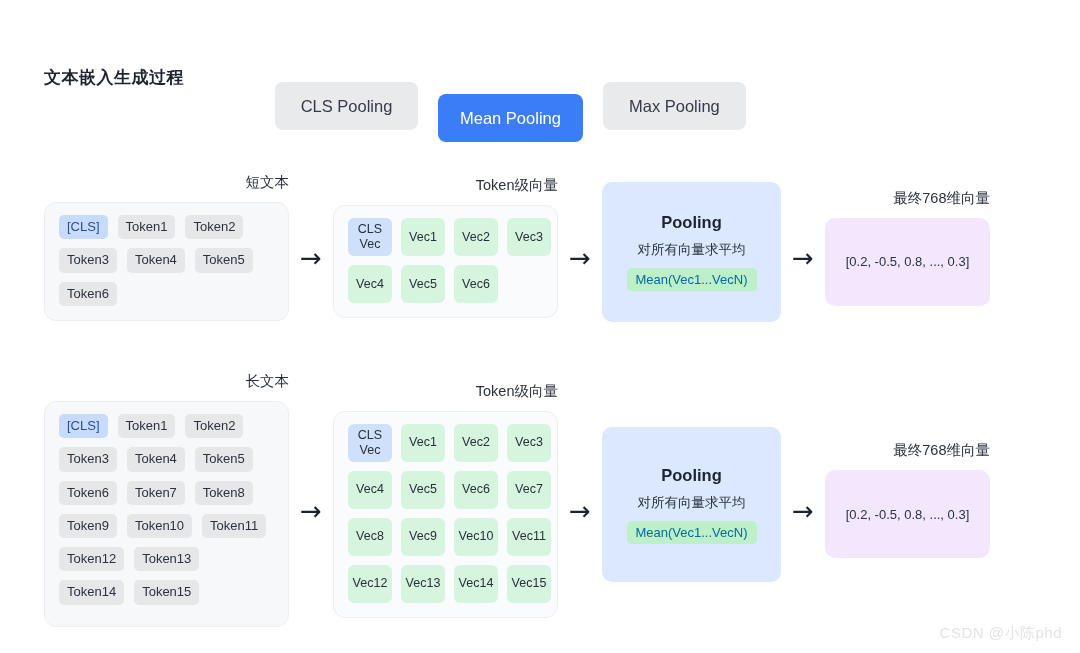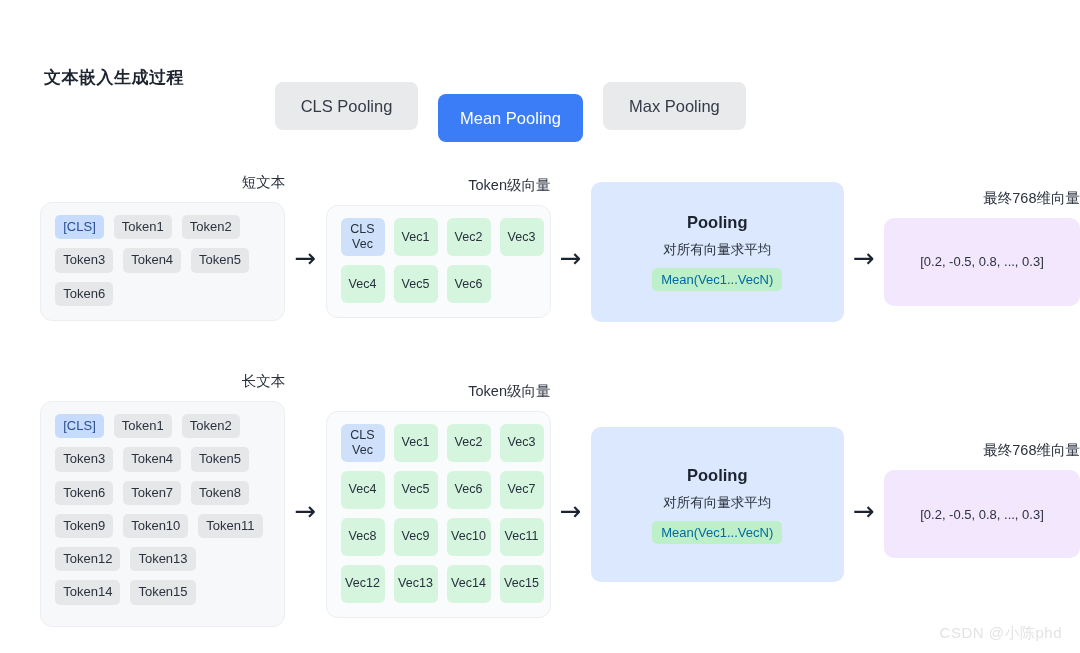--- a/index.html
+++ b/index.html
@@ -158,21 +158,21 @@
     color: #27303d;
     flex-direction: column;
     font-size: 12.5px;
   }
   .vec-chip.cls span { display: block; }
 
   
   .pool-box {
     background: #dbe8fd;
     border-radius: 10px;
-    width: 253px;
+    width: 179px;
     display: flex;
     flex-direction: column;
     align-items: center;
     justify-content: center;
     gap: 9px;
     padding: 18px 14px;
   }
   .pool-box.short { min-height: 140px; }
   .pool-box.long  { min-height: 155px; }
   .pool-title {
@@ -190,21 +190,21 @@
     padding: 4px 9px;
     font-size: 13px;
     color: #0369a1;
     white-space: nowrap;
   }
 
   
   .final-box {
     background: #f2e7fc;
     border-radius: 10px;
-    width: 196px;
+    width: 165px;
     min-height: 88px;
     display: flex;
     align-items: center;
     justify-content: center;
     padding: 14px 10px;
   }
   .final-text {
     font-size: 13px;
     color: #2b3140;
     white-space: nowrap;

